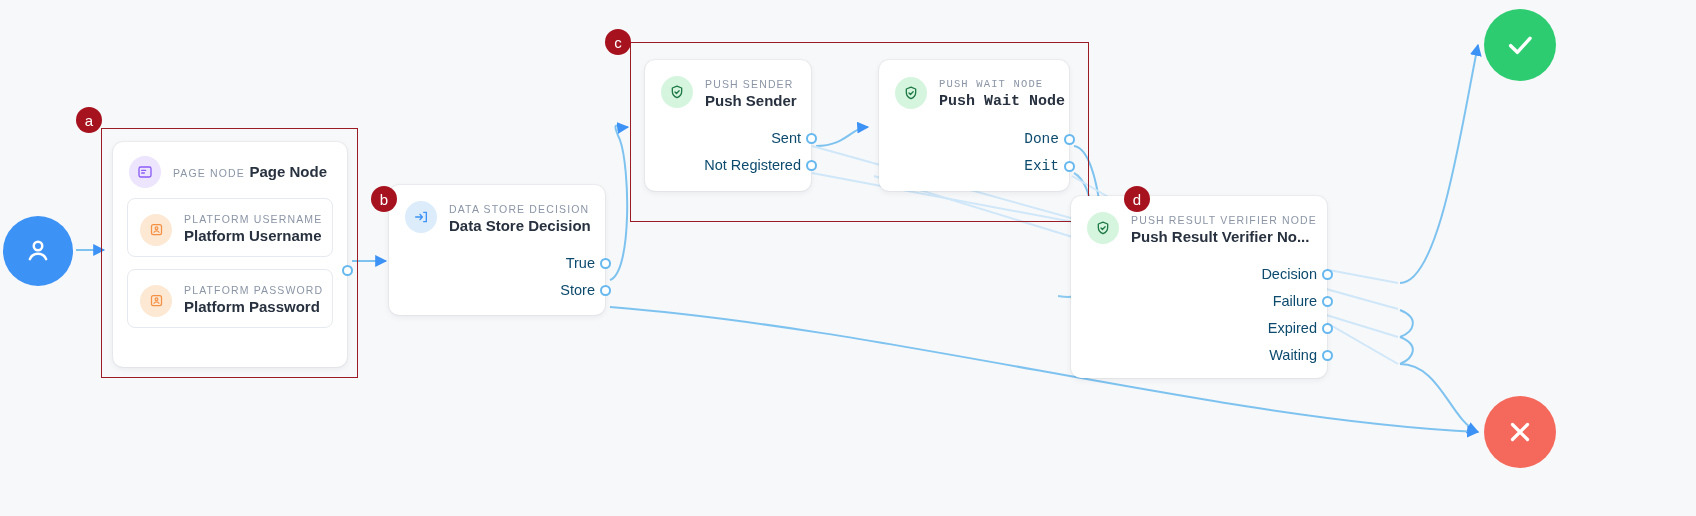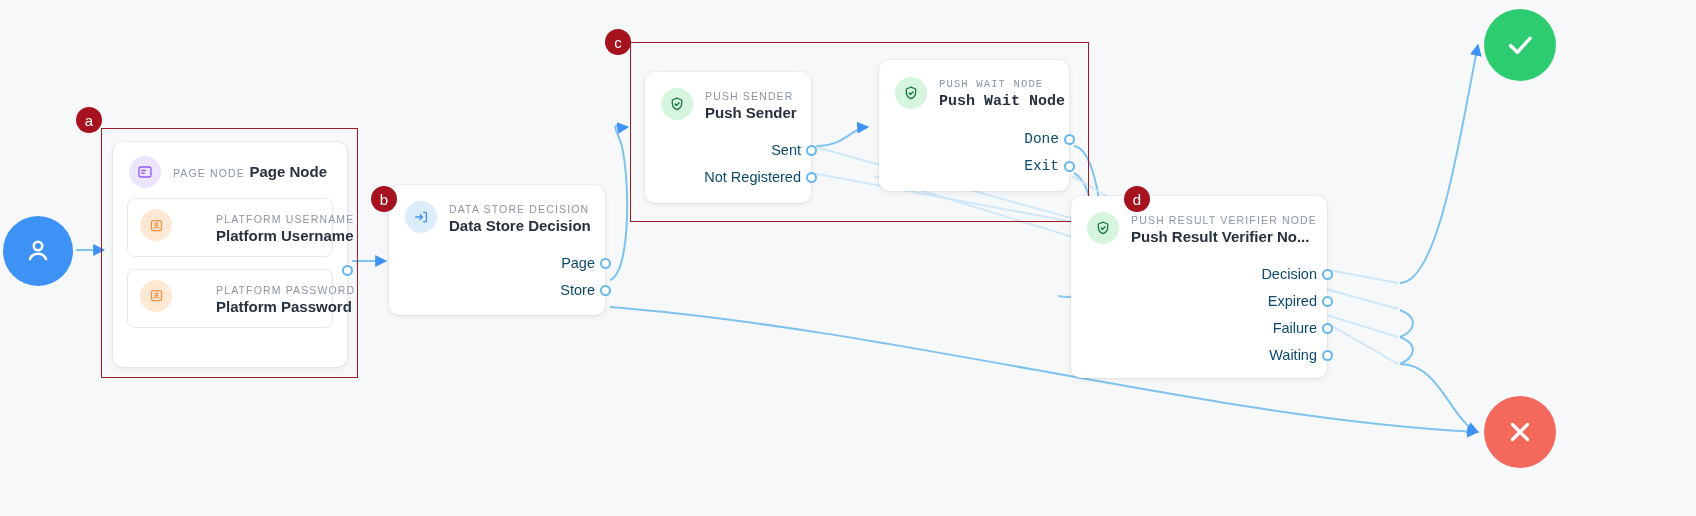--- a/index.html
+++ b/index.html
@@ -103,24 +103,23 @@
     text-overflow: ellipsis;
   }
 
   
   .field-row {
     margin: 0 14px 12px 14px;
     border: 1px solid #e6e9ef;
     border-radius: 8px;
     background: #fff;
     display: flex;
-    align-items: flex-start;
+    align-items: flex-end;
     padding: 10px 12px;
     box-sizing: border-box;
-    gap: 32px;
   }
 
   
   .ports { padding: 4px 0 14px 0; }
   .port-row {
     display: flex;
     align-items: center;
     justify-content: flex-end;
     height: 27px;
     position: relative;
@@ -281,31 +280,31 @@
           <path d="M16 5h4v14h-4"></path>
         </svg>
       </span>
       <span class="node-text">
         <span class="node-kicker">DATA STORE DECISION</span>
         <span class="node-title">Data Store Decision</span>
       </span>
     </div>
     <div class="ports">
       <div class="port-row">
-        <span class="port-label">Page</span>
+        <span class="port-label">True</span>
         <span class="port-dot"></span>
       </div>
       <div class="port-row">
         <span class="port-label">Store</span>
         <span class="port-dot"></span>
       </div>
     </div>
   </div>
 
-  <div class="node" style="left:645px; top:72px; width:166px; height:131px;">
+  <div class="node" style="left:645px; top:60px; width:166px; height:131px;">
     <div class="node-head">
       <span class="node-icon ic-green">
         <svg width="16" height="16" viewBox="0 0 24 24" fill="none" stroke="#1f7a45" stroke-width="2" stroke-linecap="round" stroke-linejoin="round">
           <path d="M12 3.2 19 6v5.2c0 4.5-3 7.7-7 9.4-4-1.7-7-4.9-7-9.4V6z"></path>
           <path d="M9 12l2.2 2.2L15.2 10"></path>
         </svg>
       </span>
       <span class="node-text">
         <span class="node-kicker">PUSH SENDER</span>
         <span class="node-title">Push Sender</span>
@@ -360,27 +359,27 @@
         <span class="node-kicker">PUSH RESULT VERIFIER NODE</span>
         <span class="node-title">Push Result Verifier No...</span>
       </span>
     </div>
     <div class="ports">
       <div class="port-row">
         <span class="port-label">Decision</span>
         <span class="port-dot"></span>
       </div>
       <div class="port-row">
+        <span class="port-label">Failure</span>
+        <span class="port-dot"></span>
+      </div>
+      <div class="port-row">
         <span class="port-label">Expired</span>
         <span class="port-dot"></span>
       </div>
       <div class="port-row">
-        <span class="port-label">Failure</span>
-        <span class="port-dot"></span>
-      </div>
-      <div class="port-row">
         <span class="port-label">Waiting</span>
         <span class="port-dot"></span>
       </div>
     </div>
   </div>
 
 </div>
 
 </body></html>

